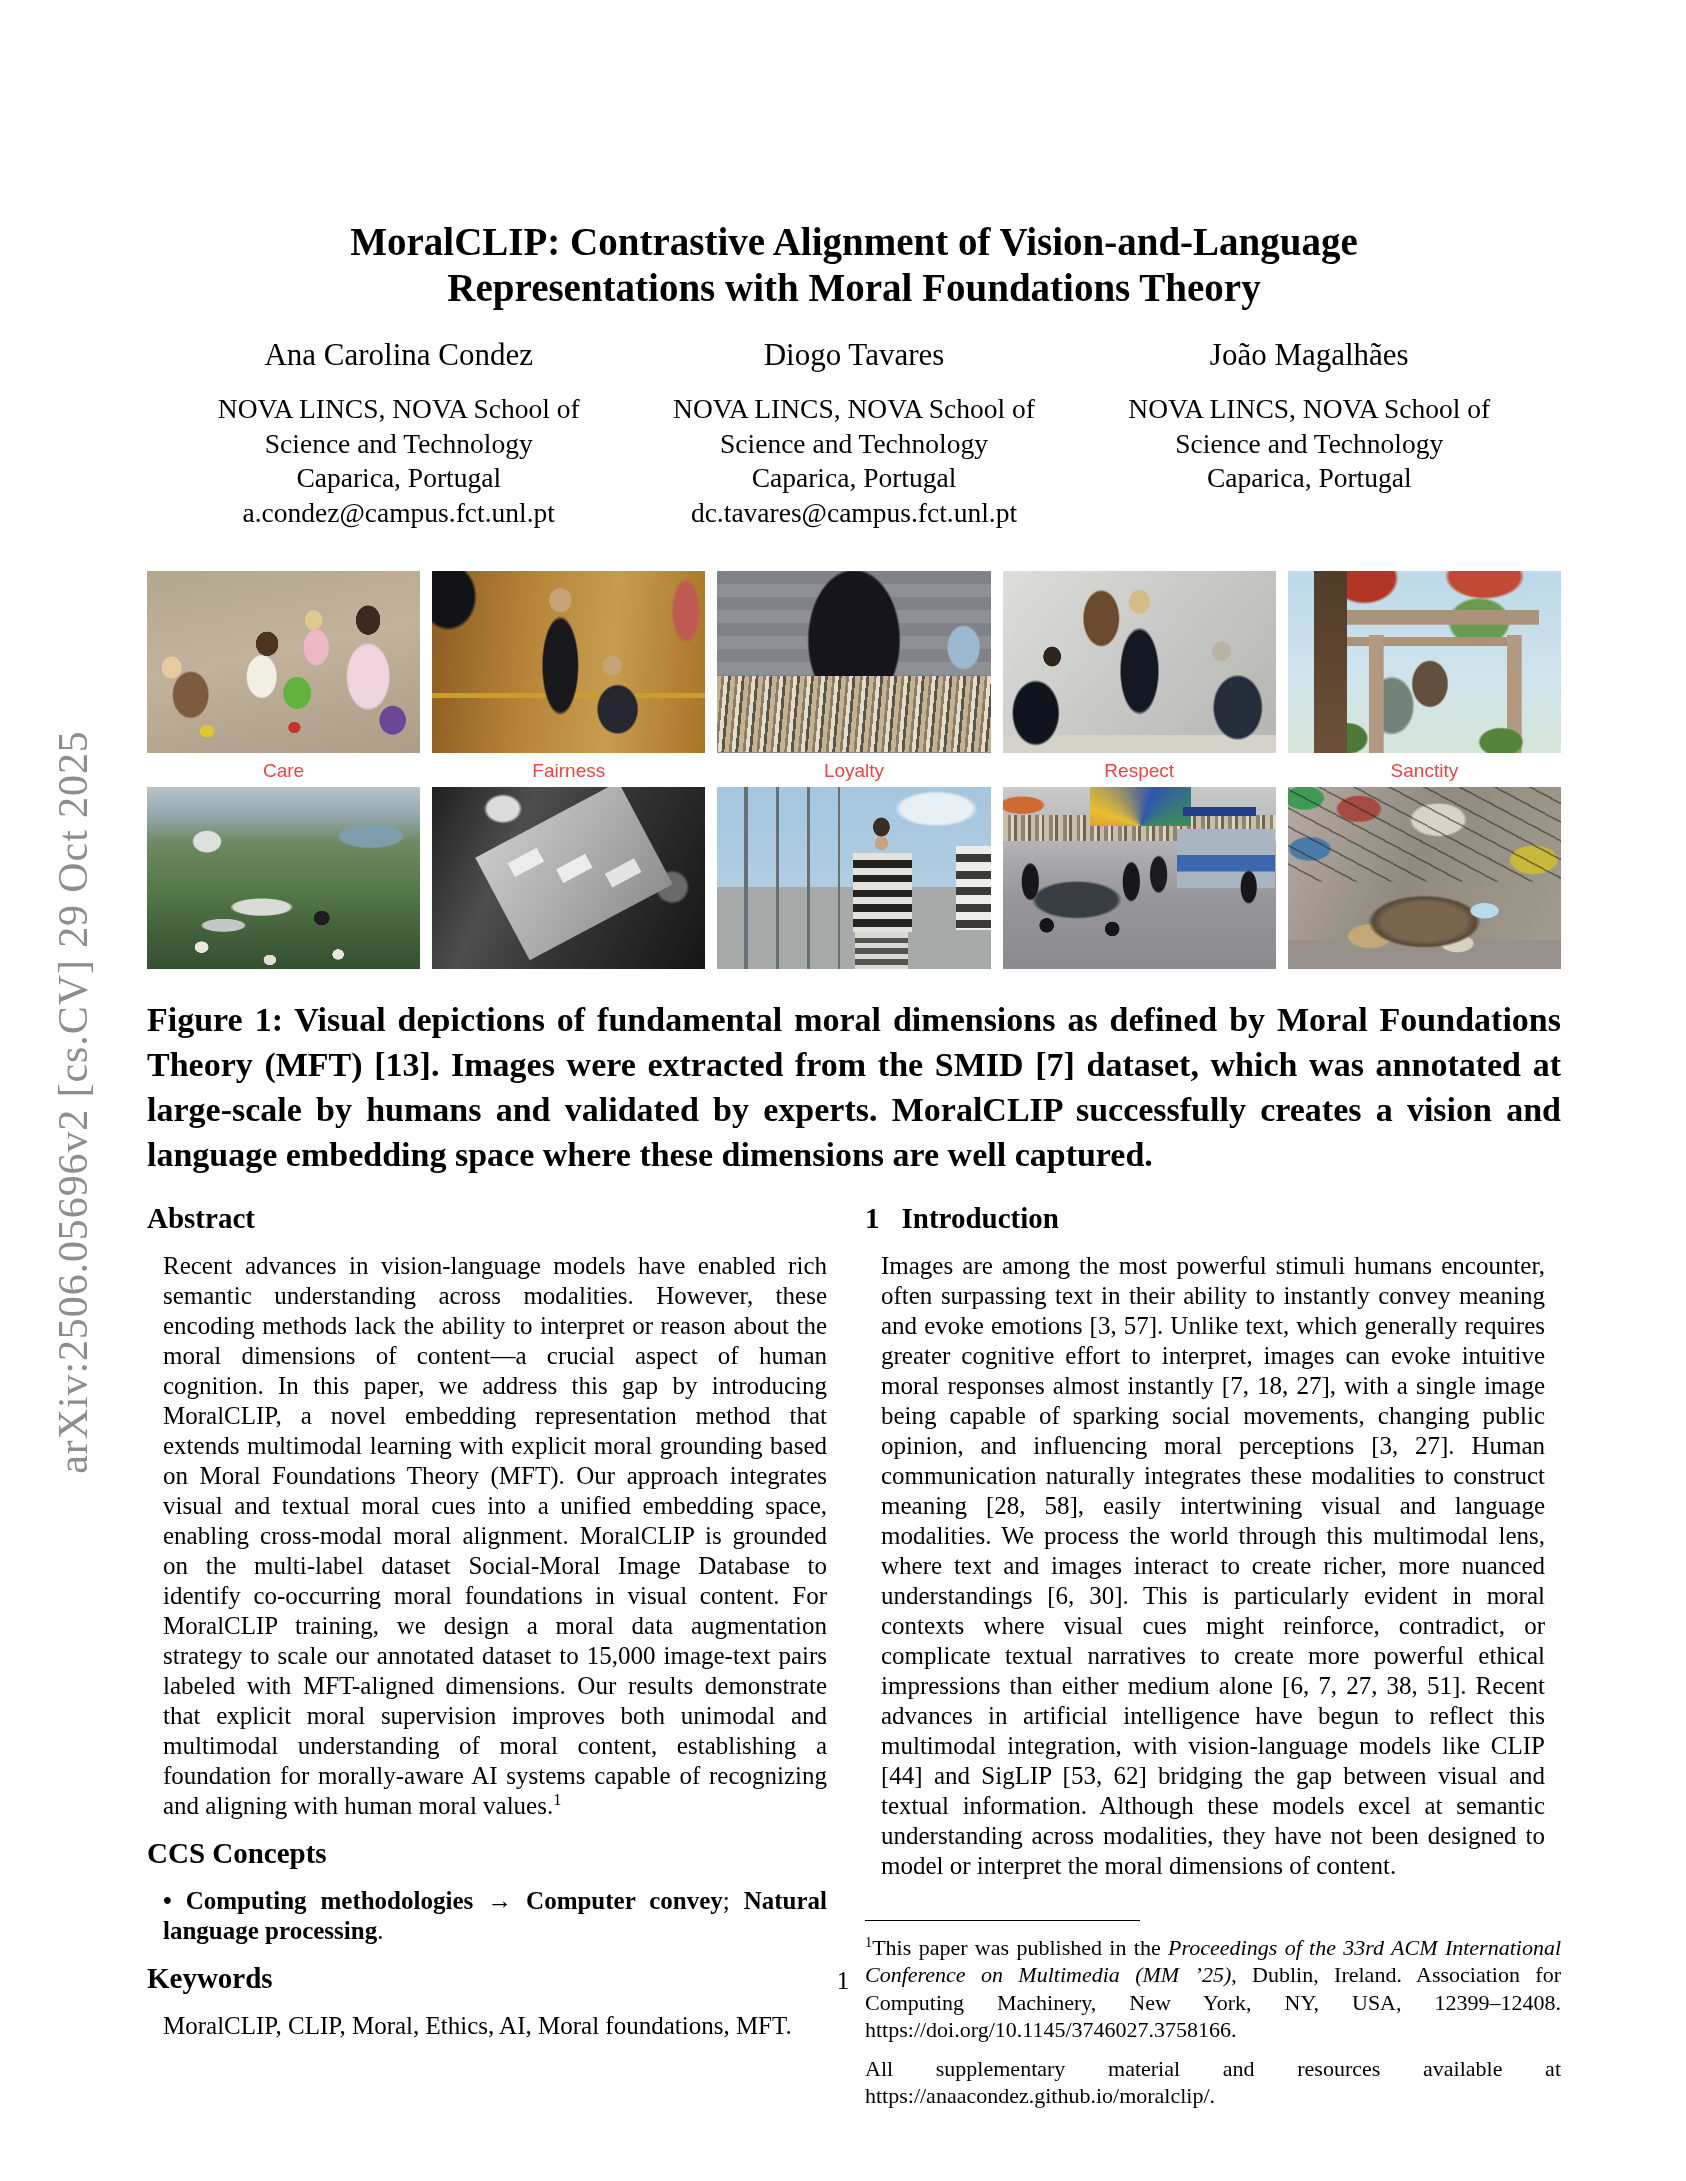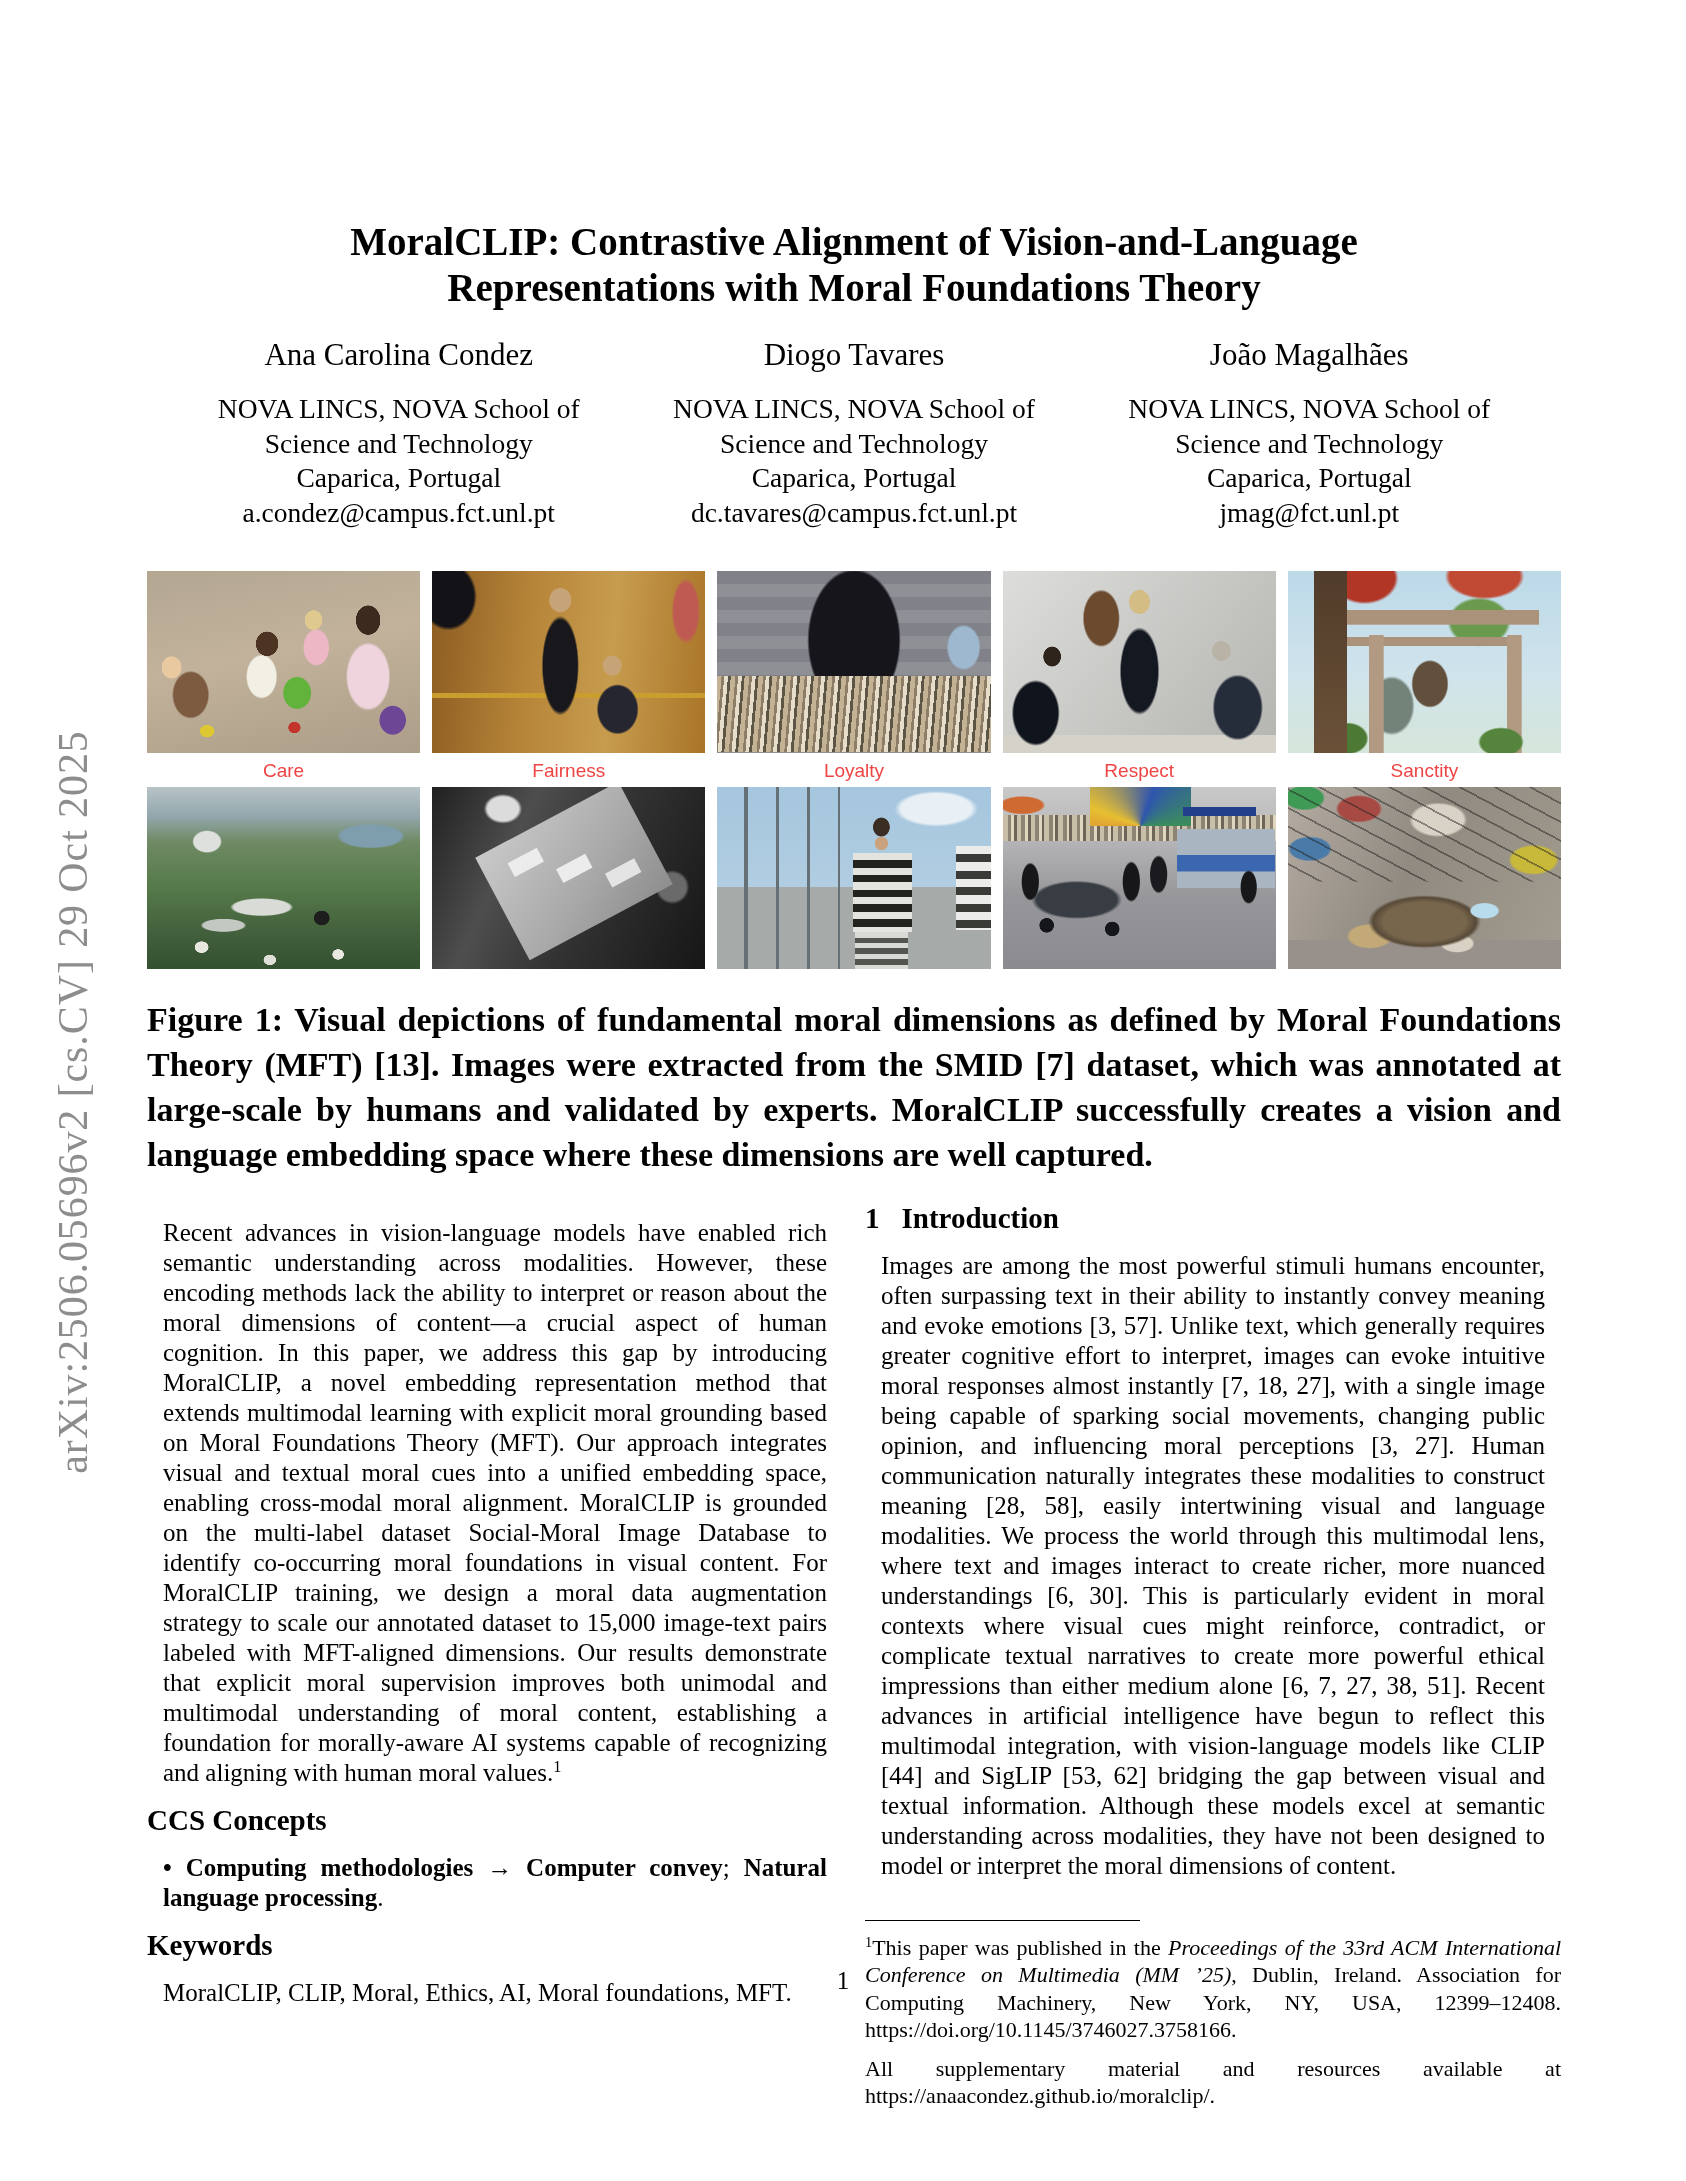--- a/index.html
+++ b/index.html
@@ -257,21 +257,20 @@
         <div class="affil">NOVA LINCS, NOVA School of</div>
         <div class="affil">Science and Technology</div>
         <div class="affil">Caparica, Portugal</div>
         <div class="email">dc.tavares@campus.fct.unl.pt</div>
       </div>
       <div class="author">
         <div class="name">João Magalhães</div>
         <div class="affil">NOVA LINCS, NOVA School of</div>
         <div class="affil">Science and Technology</div>
         <div class="affil">Caparica, Portugal</div>
-        <div class="email">jmag@fct.unl.pt</div>
       </div>
     </div>
 
     <div class="figure">
       <div class="fig-row">
         <div class="thumb t-care" aria-label="Children playing together in the sand with buckets and toys"></div>
         <div class="thumb t-fair" aria-label="Courtroom scene with attorney handing a document in a wood-paneled court"></div>
         <div class="thumb t-loyal" aria-label="Large crowd gathered in front of a stone archway"></div>
         <div class="thumb t-respect" aria-label="Military officers in uniform conversing at an event"></div>
         <div class="thumb t-sanct" aria-label="Stone torii gate of a Japanese shrine framed by autumn foliage"></div>
@@ -289,20 +288,21 @@
         <div class="thumb t-betray" aria-label="Prisoners in striped uniforms escorted along a fenced walkway"></div>
         <div class="thumb t-subv" aria-label="Masked police unit arresting a suspect from a car beside a POLIZEI van"></div>
         <div class="thumb t-degrad" aria-label="Muddy debris and a wrecked car in front of a graffiti-covered wall"></div>
       </div>
       <div class="caption">Figure 1: Visual depictions of fundamental moral dimensions as defined by Moral Foundations Theory (MFT) [13]. Images were extracted from the SMID [7] dataset, which was annotated at large-scale by humans and validated by experts. MoralCLIP successfully creates a vision and language embedding space where these dimensions are well captured.</div>
     </div>
 
     <div class="columns">
 
       <div class="col">
+        <h2 class="sect">Abstract</h2>
         <p class="body-text"><span>Recent advances in vision-language models have enabled rich semantic understanding across modalities. However, these encoding methods lack the ability to interpret or reason about the moral dimensions of content—a crucial aspect of human cognition. In this paper, we address this gap by introducing MoralCLIP, a novel embedding representation method that extends multimodal learning with explicit moral grounding based on Moral Foundations Theory (MFT). Our approach integrates visual and textual moral cues into a unified embedding space, enabling cross-modal moral alignment. MoralCLIP is grounded on the multi-label dataset Social-Moral Image Database to identify co-occurring moral foundations in visual content. For MoralCLIP training, we design a moral data augmentation strategy to scale our annotated dataset to 15,000 image-text pairs labeled with MFT-aligned dimensions. Our results demonstrate that explicit moral supervision improves both unimodal and multimodal understanding of moral content, establishing a foundation for morally-aware AI systems capable of recognizing and aligning with human moral values.</span><sup>1</sup></p>
 
         <h2 class="sect ccs-head">CCS Concepts</h2>
         <p class="body-text ccs-text"><b>•</b> <b>Computing methodologies</b> <span>→</span> <b>Computer convey</b><span>;</span> <b>Natural language processing</b><span>.</span></p>
 
         <h2 class="sect kw-head">Keywords</h2>
         <p class="body-text">MoralCLIP, CLIP, Moral, Ethics, AI, Moral foundations, MFT.</p>
       </div>
 
       <div class="col">

